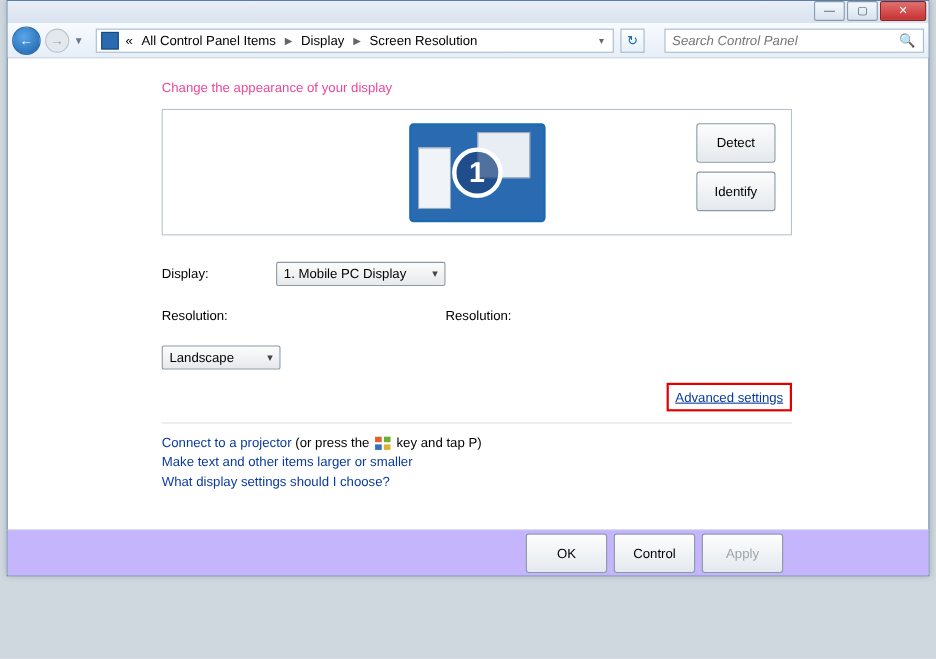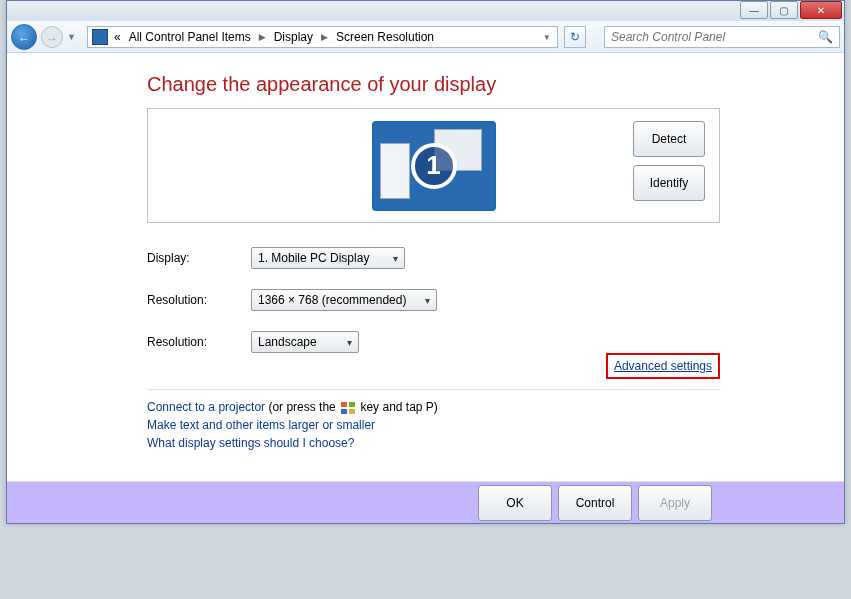--- a/index.html
+++ b/index.html
@@ -21,41 +21,41 @@
   .crumb { color:#000; cursor:pointer; padding:0 2px;}
   .crumbsep { color:#666; font-size:9px; padding:0 2px;}
   .addrspacer { flex:1; }
   .addrdrop { color:#666; cursor:pointer; font-size:9px; padding:0 4px;}
   .refresh { width:22px; height:22px; border:1px solid #a6b8cc; background:linear-gradient(to bottom,#fdfefe,#e6f0f8); display:flex; align-items:center; justify-content:center; color:#1a6ab0; cursor:pointer; margin-left:2px;}
   .searchbox { width:236px; height:22px; border:1px solid #a6b8cc; background:#fff; display:flex; align-items:center; padding:0 6px; margin-left:14px; color:#8a98a6; font-style:italic;}
   .searchbox input { border:none; outline:none; flex:1; font-style:italic; color:#6a7a8a; }
   .searchicon { color:#1a6ab0; cursor:pointer; font-style:normal;}
   
   .content { padding: 20px 0 18px 140px; position: relative; height: calc(100% - 52px - 42px); }
-  .heading { color:#b91c1c; font-size:20px; margin-bottom:12px; }
+  .heading { color:#ec4899; font-size:12px; margin-bottom:12px; }
   
   .previewbox { width:573px; height:115px; border:1px solid #b8c2cc; background:#fff; position:relative; display:flex; align-items:center; justify-content:center; margin-bottom:24px;}
   .preview-right { position:absolute; right:14px; top:12px; display:flex; flex-direction:column; gap:8px;}
   .btn { min-width:72px; height:36px; border:1px solid #8a98a6; background:linear-gradient(to bottom,#fdfdfd,#e4e9ee); border-radius:3px; cursor:pointer; padding:0 10px;}
   .btn:disabled { color:#9aa4ae; }
   
   .monitor { width:124px; height:90px; border:2px solid #1a6ab0; border-radius:4px; background:#2a6ab0; position:relative; display:flex; align-items:center; justify-content:center;}
   .monitor::before{content:""; position:absolute; left:6px; top:20px; width:28px; height:54px; background:#f0f4f8; border:1px solid #9ab; }
   .monitor::after{content:""; position:absolute; right:12px; top:6px; width:46px; height:40px; background:#e8eef4; border:1px solid #9ab;}
   .monnum { width:46px; height:46px; border-radius:50%; border:4px solid #fff; color:#fff; font-size:26px; font-weight:bold; display:flex; align-items:center; justify-content:center; background:rgba(30,70,130,0.75); z-index:2; position:relative;}
   
   .settings { display:grid; grid-template-columns: 104px auto 1fr; row-gap:20px; align-items:center; width:573px;margin-top:20px;}
   .lbl { color:#000;}
   .combo { height:22px; border:1px solid #8a98a6; background:linear-gradient(to bottom,#fcfcfc,#e6e9ec); padding:0 22px 0 6px; position:relative; display:inline-flex; align-items:center; cursor:pointer; border-radius:2px;}
   .combo::after { content:"▾"; position:absolute; right:6px; color:#444; font-size:10px;}
   .combo.w1 { width:154px; }
   .combo.w2 { width:186px; }
   .combo.w3 { width:108px; }
   
-  .advrow { width:573px; text-align:right; }
+  .advrow { width:573px; text-align:right; margin-top:12px;}
   .advlink { color:#0a3aa0; text-decoration:underline; cursor:pointer; display:inline-block;}
   .highlight { border:2px solid #e00000; padding:4px 6px; display:inline-block;}
   
   .divider { width:573px; height:1px; background:#dce2e8; margin:10px 0 10px 0;}
   
   .linkrow { margin:4px 0; color:#000;}
   .linkrow a { color:#0a3aa0; cursor:pointer;}
   .linkrow .afterlink { color:#000;}
   .winlogo { width:14px; height:12px; display:inline-block; position:relative; vertical-align:middle; margin:0 2px;}
   .winlogo::before{content:""; position:absolute; left:0; top:0; width:6px; height:5px; background:#e06030;}
@@ -116,23 +116,20 @@
       </div>
     </div>
 
     <div class="settings">
       <div class="lbl">Display:</div>
       <div class="combo w1">
           <span>1. Mobile PC Display</span>
         </div>
       <div></div>
       <div class="lbl">Resolution:</div>
-      <div class="combo w2">
-          <span>1366 × 768 (recommended)</span>
-        </div>
       <div></div>
       <div class="lbl">Resolution:</div>
       <div class="combo w3">
           <span>Landscape</span>
         </div>
       <div></div>
     </div>
 
     <div class="advrow">
       <span class="highlight">

